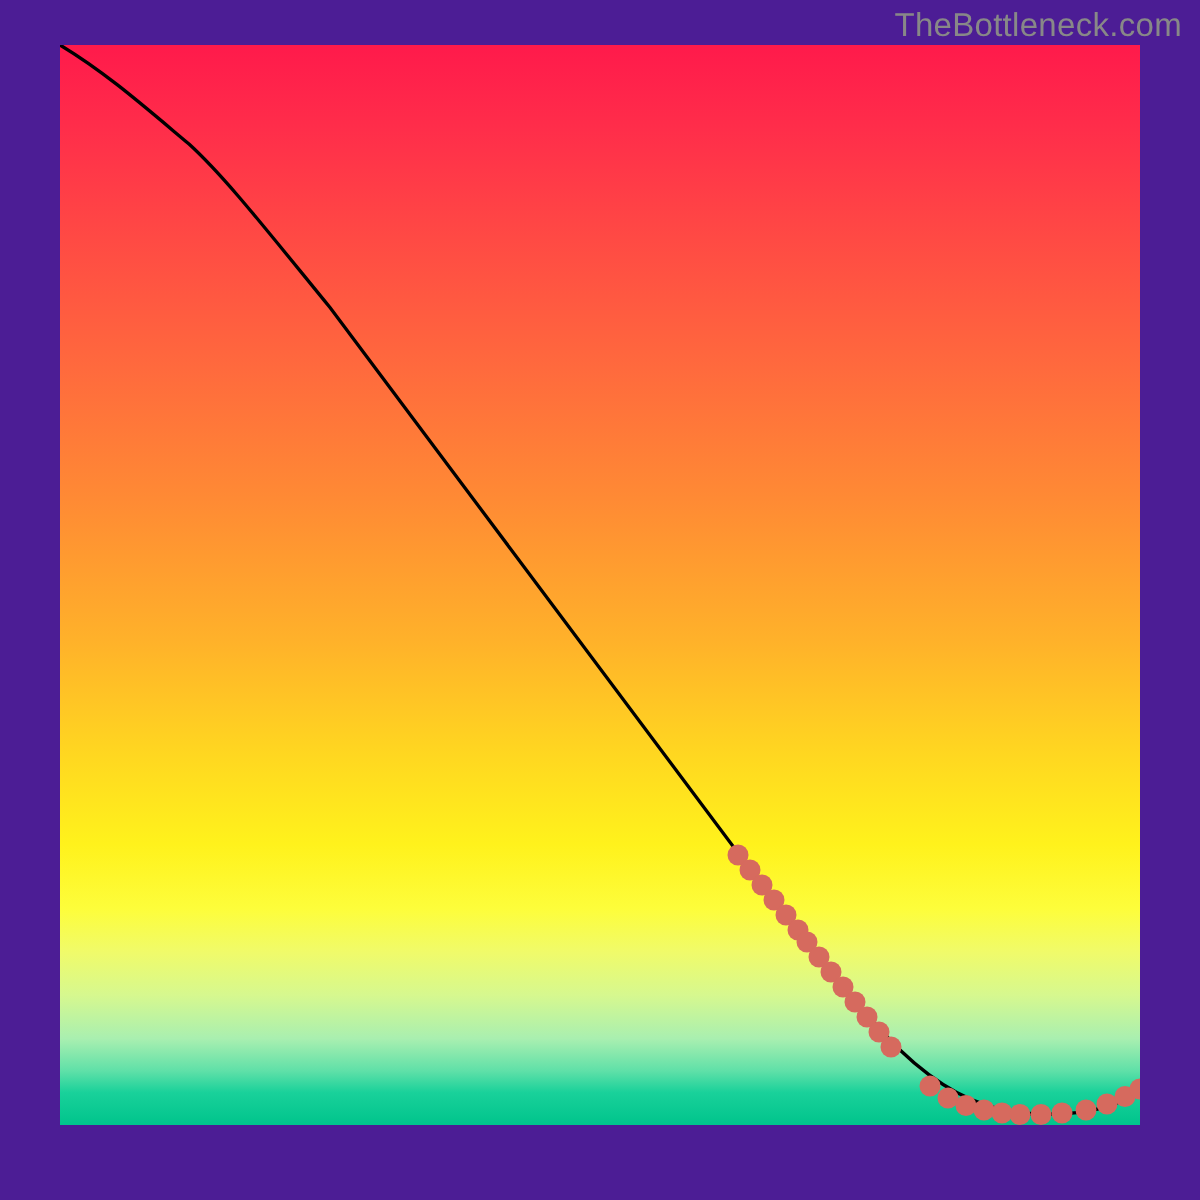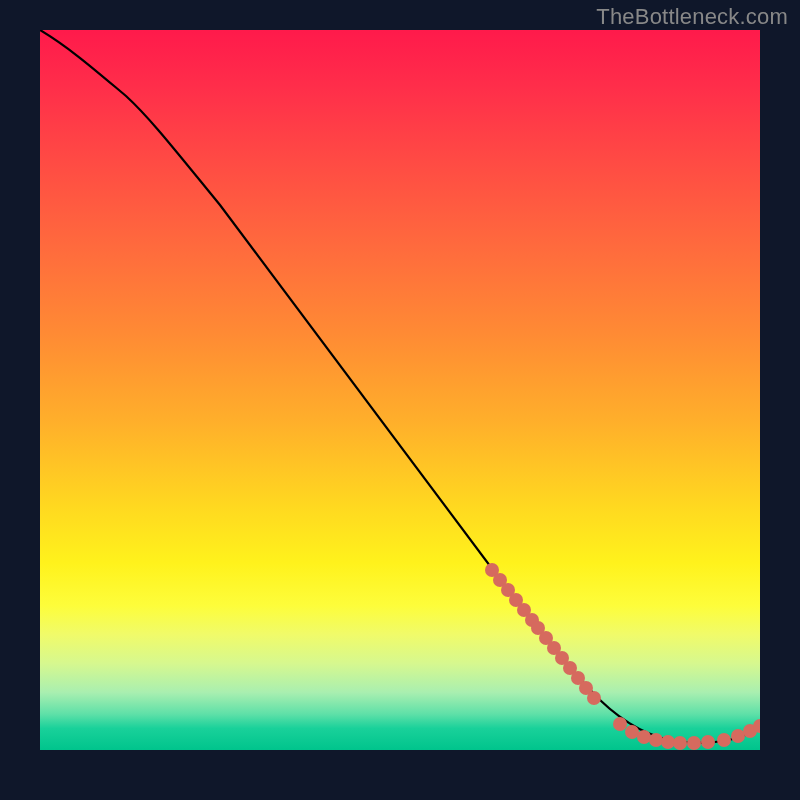--- a/index.html
+++ b/index.html
@@ -8,21 +8,21 @@
     width: 800px;
     height: 800px;
     background: #000;
     overflow: hidden;
     font-family: Arial, Helvetica, sans-serif;
   }
   .frame {
     position: relative;
     width: 800px;
     height: 800px;
-    background: #0f172a;
+    background: #4c1d95;
   }
   .plot {
     position: absolute;
     left: 40px;
     top: 30px;
     width: 720px;
     height: 720px;
     
     background: linear-gradient(
       to bottom,

